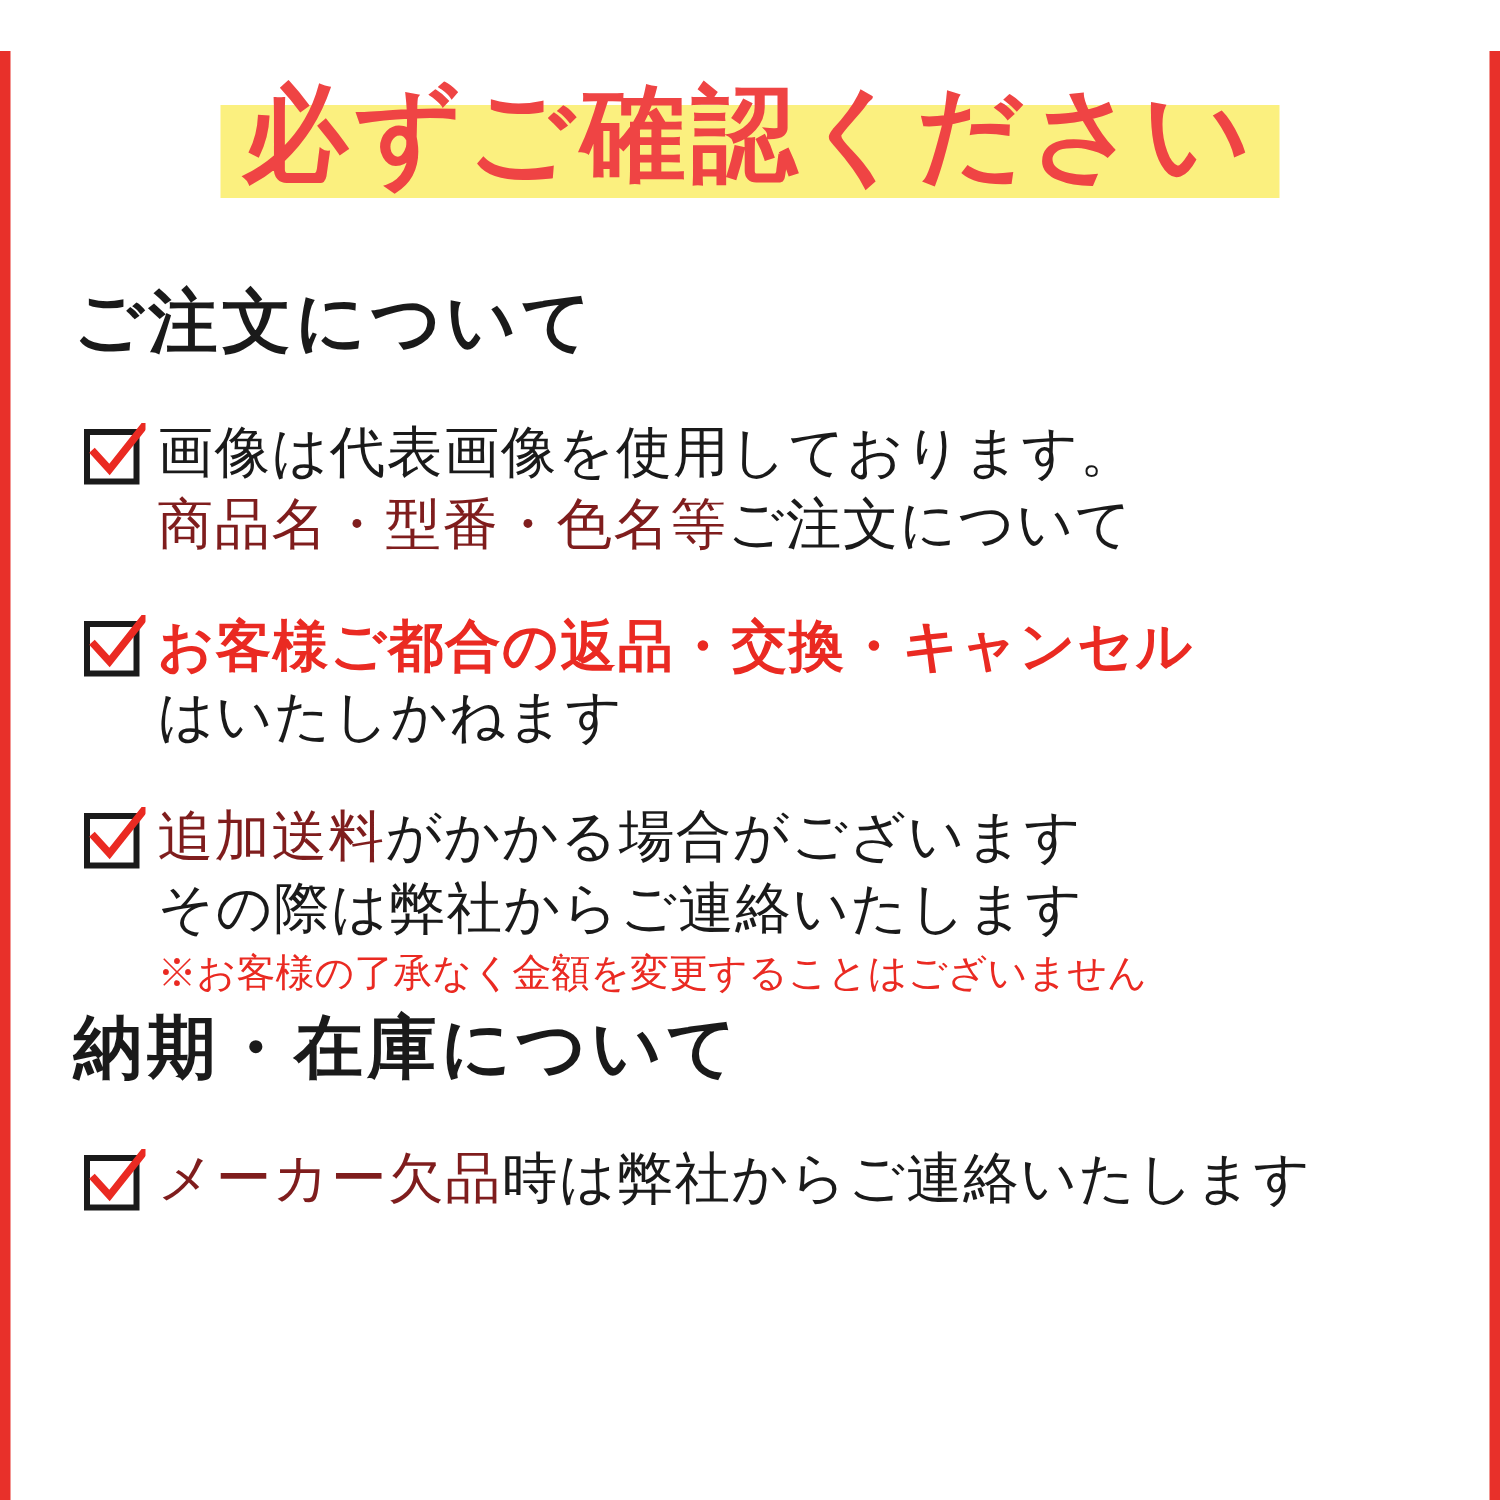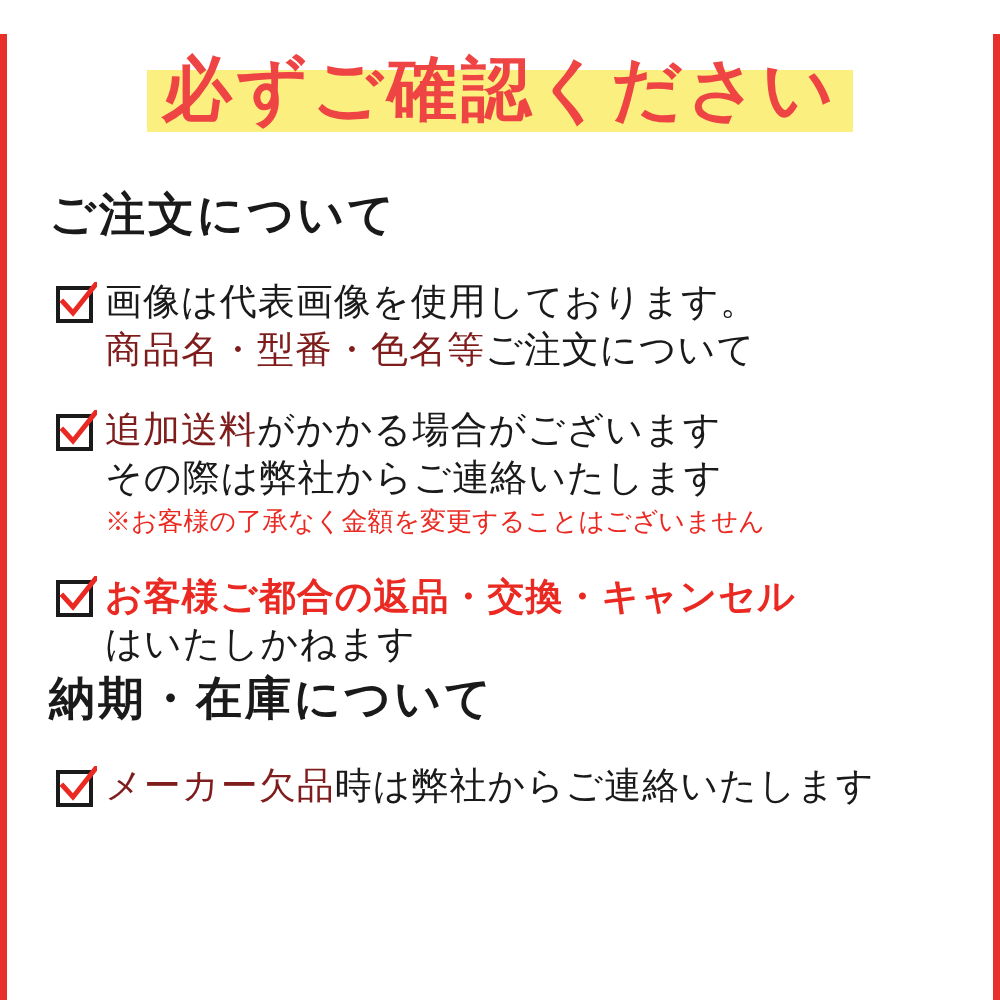--- a/index.html
+++ b/index.html
@@ -148,39 +148,39 @@
       </div>
 
       <div class="item">
         <span class="check-icon">
           <svg width="42" height="42" viewBox="0 0 42 42">
             <rect x="3" y="6" width="33" height="33" fill="none" stroke="#1a1a1a" stroke-width="4"></rect>
             <path d="M8 20 L18 31 L41 2" fill="none" stroke="#ea2a22" stroke-width="5" stroke-linecap="square"></path>
           </svg>
         </span>
         <span class="item-lines">
+          <div class="line red">お客様ご都合の返品・交換・キャンセル</div>
+          <div class="line">はいたしかねます</div>
+        </span>
+      </div>
+
+      <div class="item">
+        <span class="check-icon">
+          <svg width="42" height="42" viewBox="0 0 42 42">
+            <rect x="3" y="6" width="33" height="33" fill="none" stroke="#1a1a1a" stroke-width="4"></rect>
+            <path d="M8 20 L18 31 L41 2" fill="none" stroke="#ea2a22" stroke-width="5" stroke-linecap="square"></path>
+          </svg>
+        </span>
+        <span class="item-lines">
           <div class="line"><span class="red">追加送料</span><span class="blk">がかかる場合がございます</span></div>
           <div class="line">その際は弊社からご連絡いたします</div>
           <div class="note">※お客様の了承なく金額を変更することはございません</div>
         </span>
       </div>
 
-      <div class="item">
-        <span class="check-icon">
-          <svg width="42" height="42" viewBox="0 0 42 42">
-            <rect x="3" y="6" width="33" height="33" fill="none" stroke="#1a1a1a" stroke-width="4"></rect>
-            <path d="M8 20 L18 31 L41 2" fill="none" stroke="#ea2a22" stroke-width="5" stroke-linecap="square"></path>
-          </svg>
-        </span>
-        <span class="item-lines">
-          <div class="line red">お客様ご都合の返品・交換・キャンセル</div>
-          <div class="line">はいたしかねます</div>
-        </span>
-      </div>
-
     </div>
 
     <div class="section-heading" id="section-stock-heading">納期・在庫について</div>
 
     <div class="items">
 
 
       <div class="item">
         <span class="check-icon">
           <svg width="42" height="42" viewBox="0 0 42 42">

